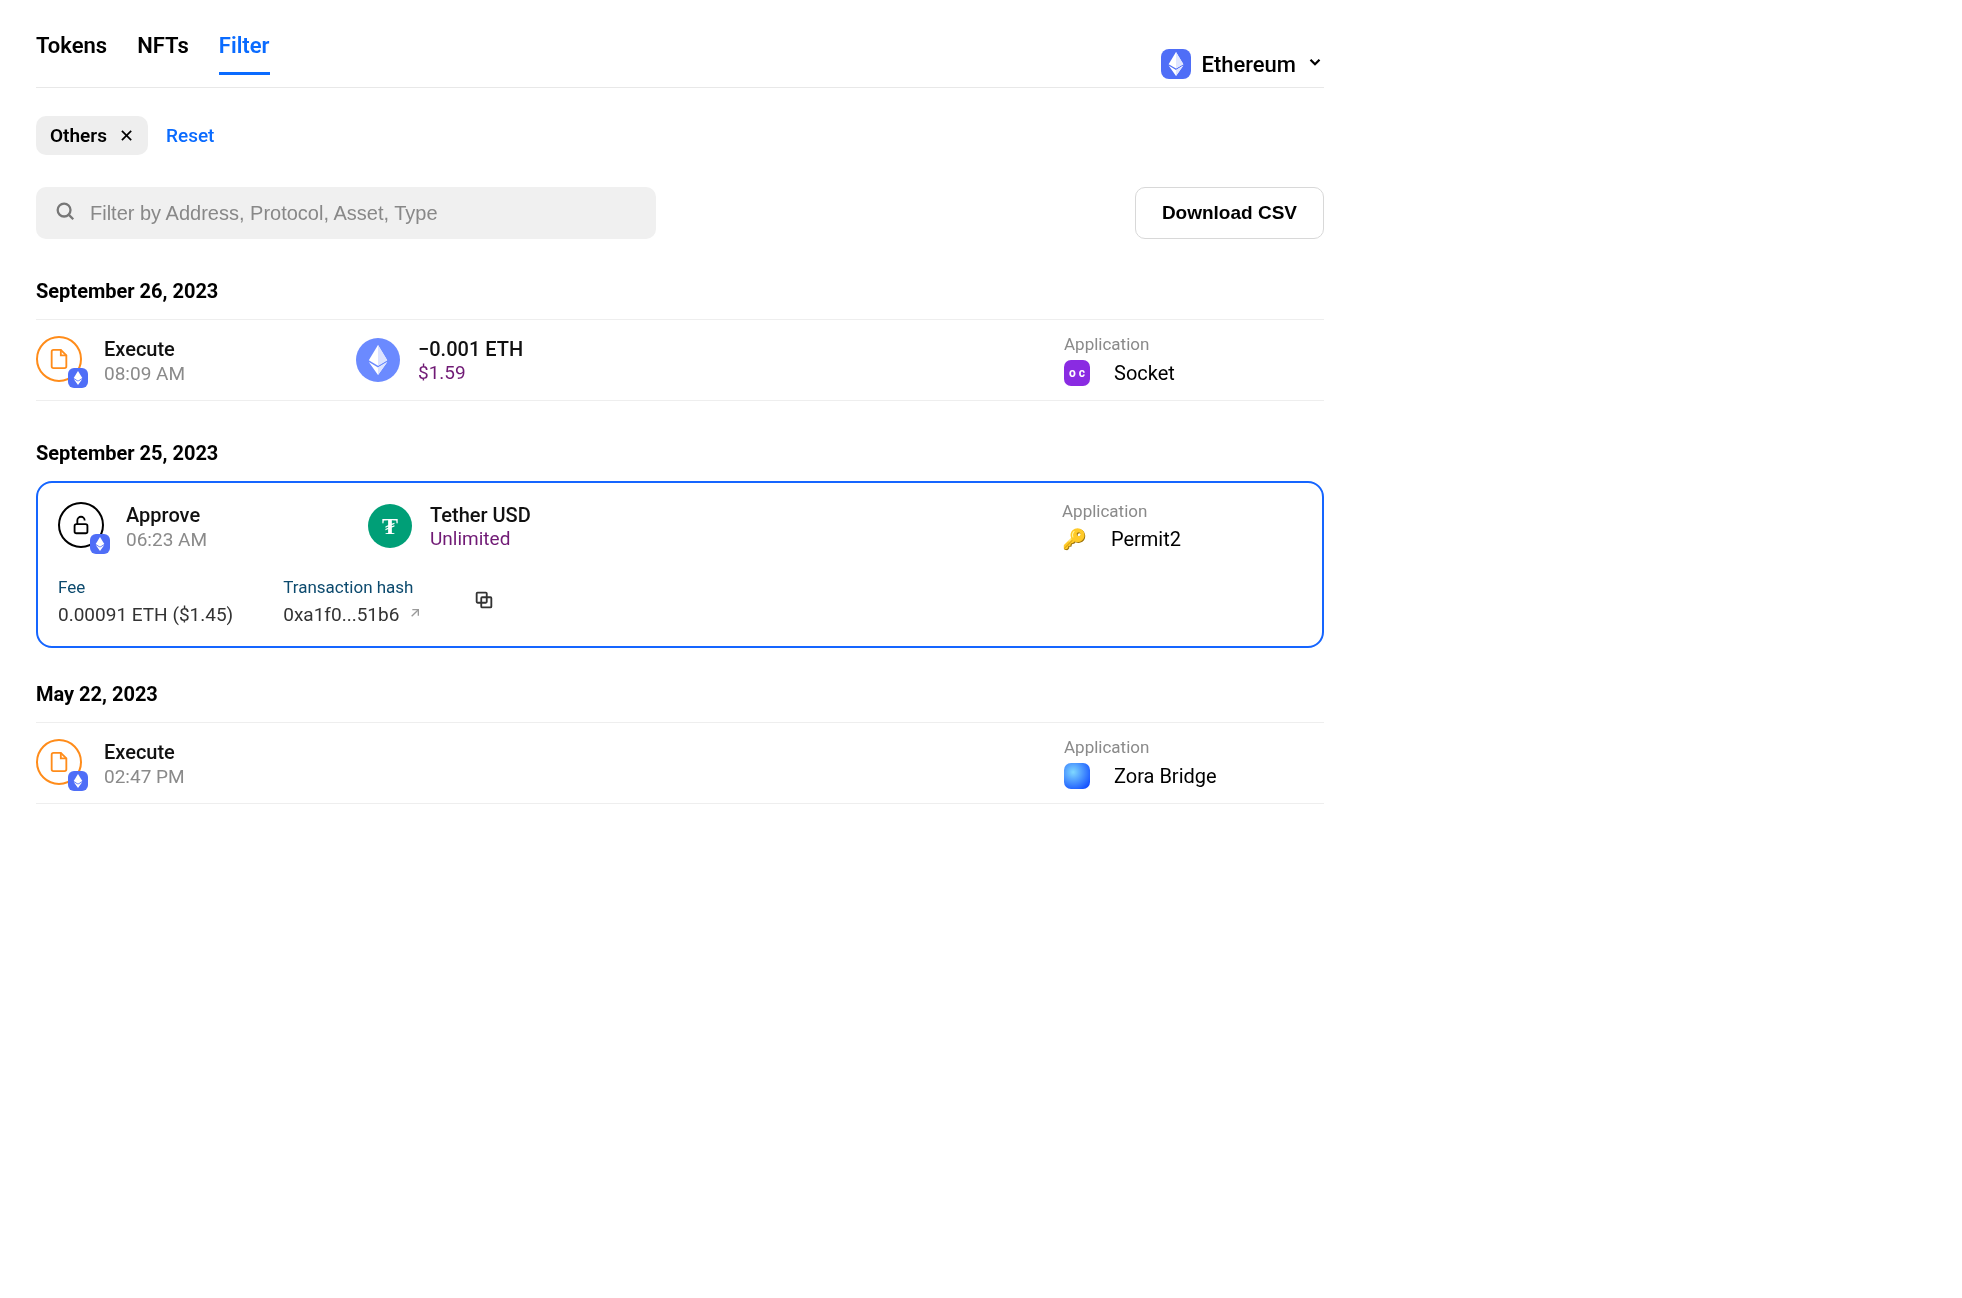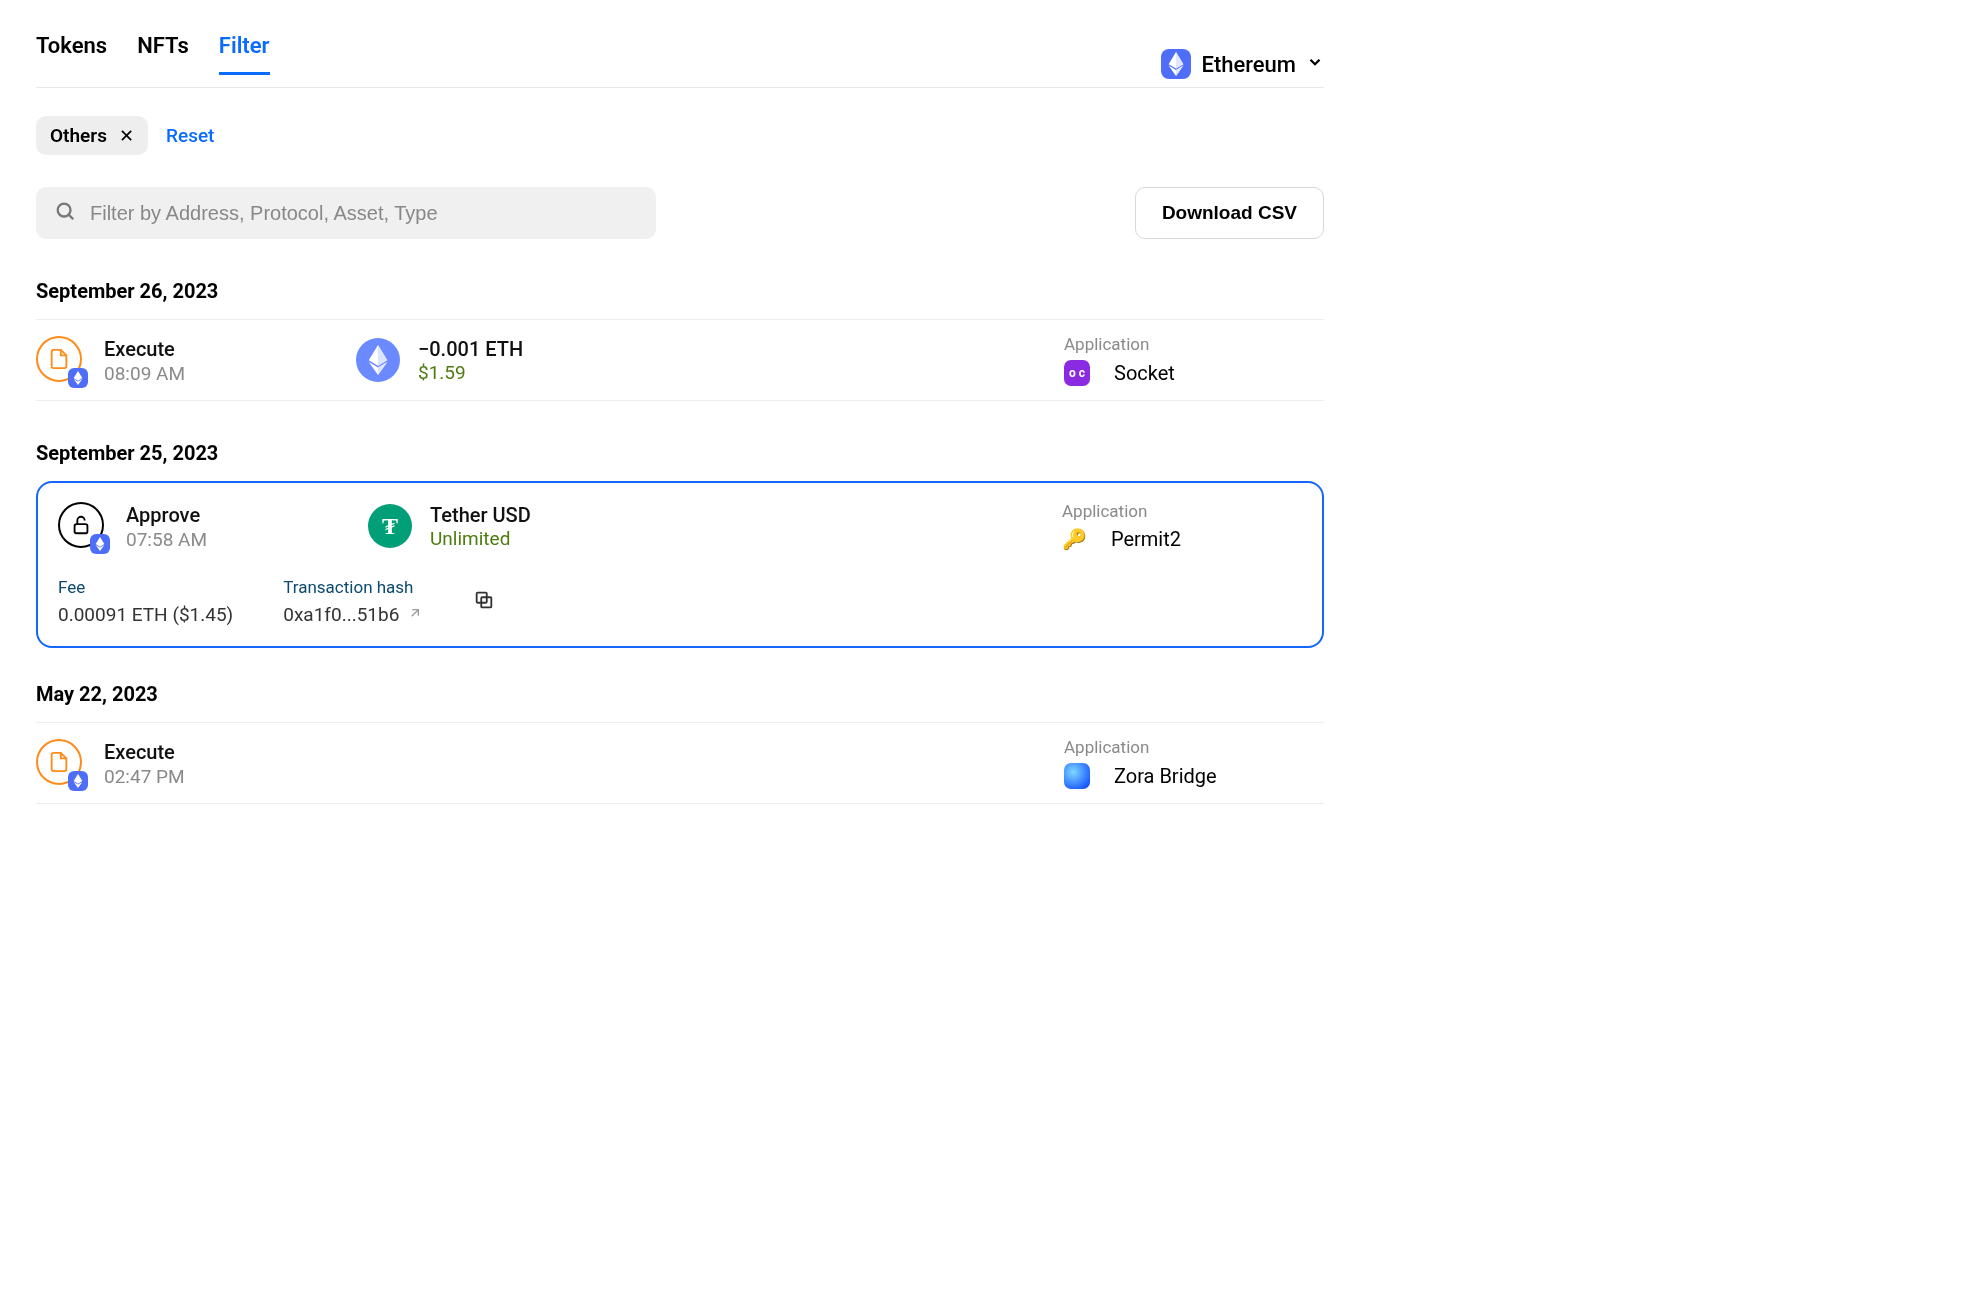--- a/index.html
+++ b/index.html
@@ -149,21 +149,21 @@
   .tx-title { font-size: 20px; font-weight: 500; color:#111; line-height:1.3;}
   .tx-time { font-size: 19px; color:#8a8a8a; }
   .tx-mid { display:flex; align-items:center; gap:18px; }
   .asset-circle {
     width: 44px; height: 44px; border-radius: 50%;
     display:flex; align-items:center; justify-content:center;
   }
   .asset-eth { background:#6b8aff; }
   .asset-tether { background:#009f77; color:#fff; font-weight:700; font-family: Georgia, serif; font-size:24px;}
   .asset-amount-top { font-size: 20px; font-weight:500; color:#111;}
-  .asset-amount-sub { font-size: 19px; color:#4d7c0f; }
+  .asset-amount-sub { font-size: 19px; color:#701a75; }
   .tx-right .label { font-size: 17px; color:#8a8a8a; margin-bottom:6px; }
   .app-line { display:flex; align-items:center; gap:24px; font-size:20px;}
   .app-icon { width:26px; height:26px; border-radius:7px; display:flex; align-items:center; justify-content:center; font-size:12px; color:#fff; font-weight:700;}
   .app-socket { background:#8a2be2; }
   .app-zora { background: radial-gradient(circle at 35% 35%, #7fd8ff, #0038ff); }
   .tx-details {
     display:flex; gap:50px; align-items:flex-end;
     margin-top: 26px;
   }
   .detail-col .dlabel { font-size:17px; color:#0c4a6e; margin-bottom:6px; }
@@ -280,21 +280,21 @@
         </div>
         <span class="chain-mini">
           <svg viewBox="0 0 256 417">
               <path fill="#fff" d="M128 0L0 212l128 76 128-76z"></path>
               <path fill="#fff" d="M128 312L0 236l128 181 128-181z"></path>
             </svg>
         </span>
       </div>
       <div>
         <div class="tx-title">Approve</div>
-        <div class="tx-time">07:58 AM</div>
+        <div class="tx-time">06:23 AM</div>
       </div>
     </div>
     <div class="tx-mid">
       <div class="asset-circle asset-tether">₮</div>
       <div>
         <div class="asset-amount-top">Tether USD</div>
         <div class="asset-amount-sub">Unlimited</div>
       </div>
     </div>
     <div class="tx-right">

